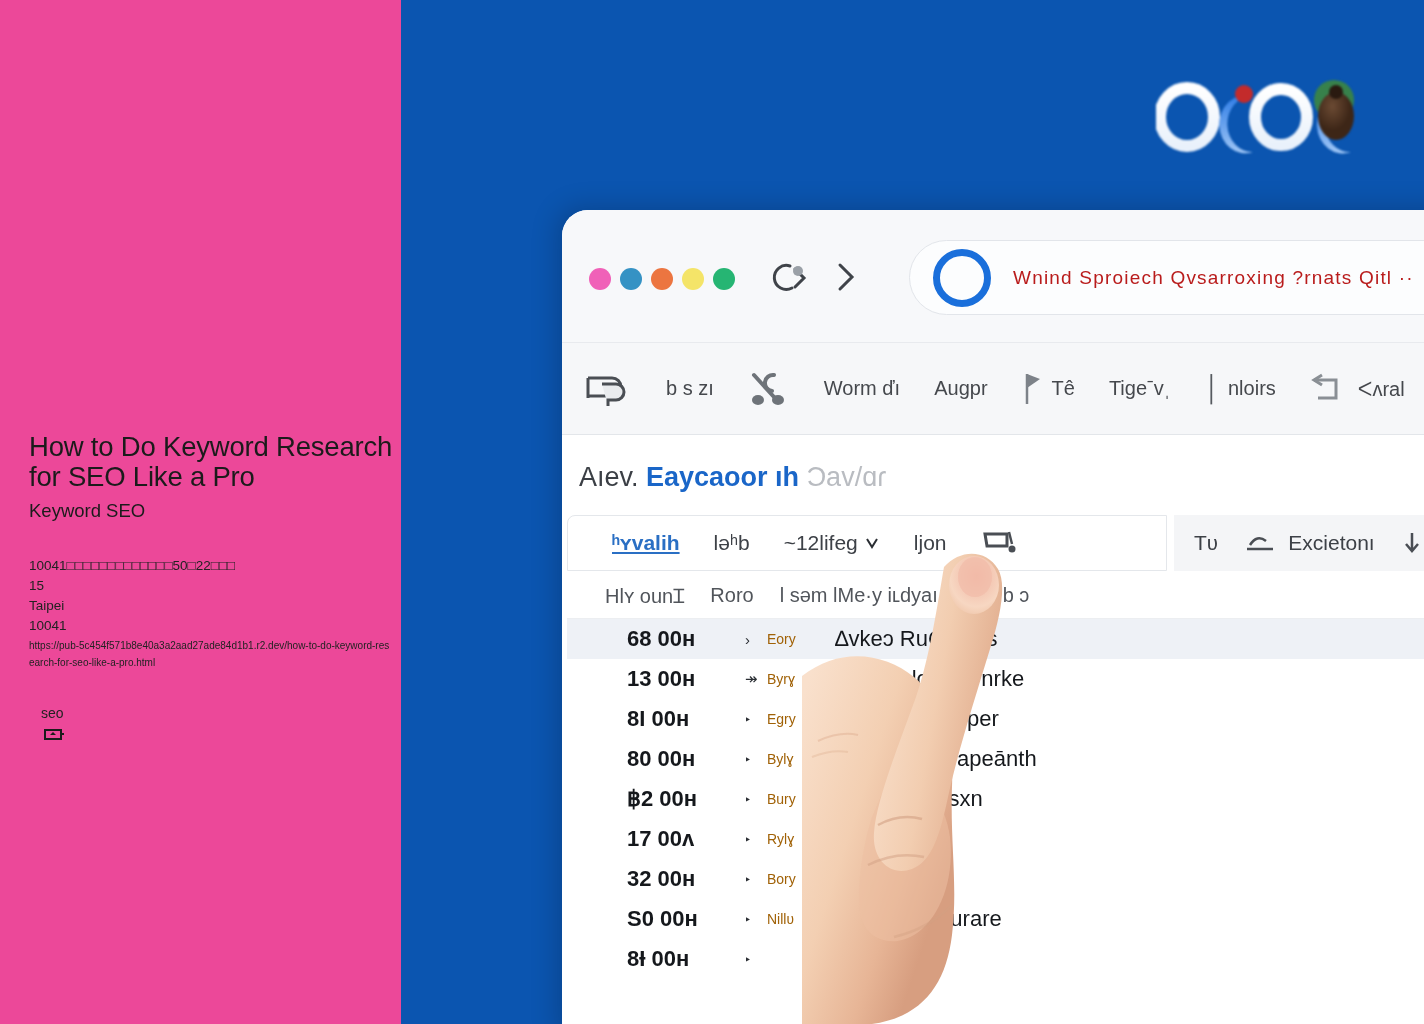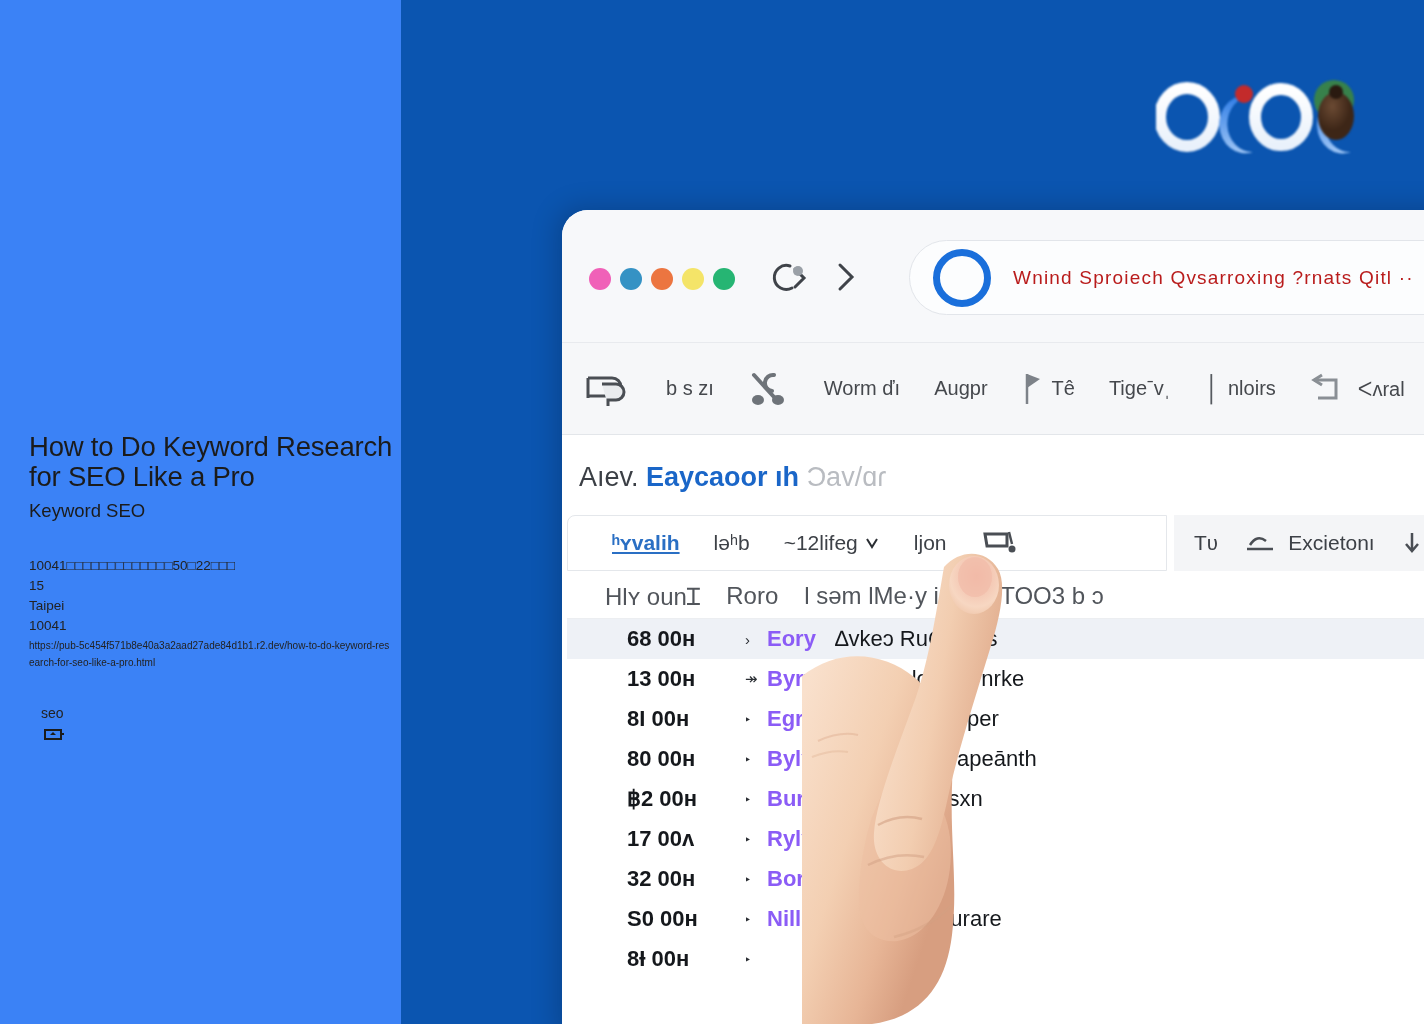--- a/index.html
+++ b/index.html
@@ -8,21 +8,21 @@
     overflow: hidden;
     font-family: "Liberation Sans", sans-serif;
     background: #0b55b0;
   }
   #root { position: relative; width: 1424px; height: 1024px; overflow: hidden; }
 
   
   #left-panel {
     position: absolute; left: 0; top: 0;
     width: 401px; height: 1024px;
-    background: #3b82f6;
+    background: #ec4899;
     z-index: 5;
   }
   #article-title {
     position: absolute; left: 29px; top: 432px;
     width: 365px;
     font-size: 27.5px; line-height: 30px;
     color: #1b1b1b; font-weight: 400;
     letter-spacing: -0.2px;
   }
   #article-subtitle {
@@ -182,21 +182,21 @@
   #column-header {
     position: absolute; left: 5px; top: 138px;
     width: 1017px; height: 46px;
     background: #ffffff;
     border-bottom: 1px solid #eceef1;
     display: flex; align-items: center;
     padding-left: 38px; gap: 26px;
     overflow: hidden;
   }
   .ch-item {
-    font-size: 24px; color: #51555b;
+    font-size: 20px; color: #51555b;
     white-space: nowrap; filter: blur(0.3px);
   }
 
   #rows { position: absolute; left: 5px; top: 184px; width: 1017px; }
   .row {
     display: flex; align-items: center;
     height: 40px;
     padding-left: 60px;
     gap: 0;
     overflow: hidden;
@@ -207,22 +207,22 @@
     font-size: 22px; font-weight: 700;
     color: #15181c; white-space: nowrap;
     filter: blur(0.25px);
   }
   .cell-arrow {
     width: 22px; flex: none;
     font-size: 15px; color: #2a2e33;
   }
   .cell-short {
     width: 68px; flex: none;
-    font-size: 22px; color: #8b5cf6;
-    white-space: nowrap; filter: blur(0.25px); font-weight: bold;
+    font-size: 14px; color: #a16207;
+    white-space: nowrap; filter: blur(0.25px);
   }
   .cell-term {
     font-size: 22px; color: #15181c;
     white-space: nowrap; filter: blur(0.25px);
   }
 
   
   #hand {
     position: absolute; left: 401px; top: 525px;
     width: 240px; height: 499px;

